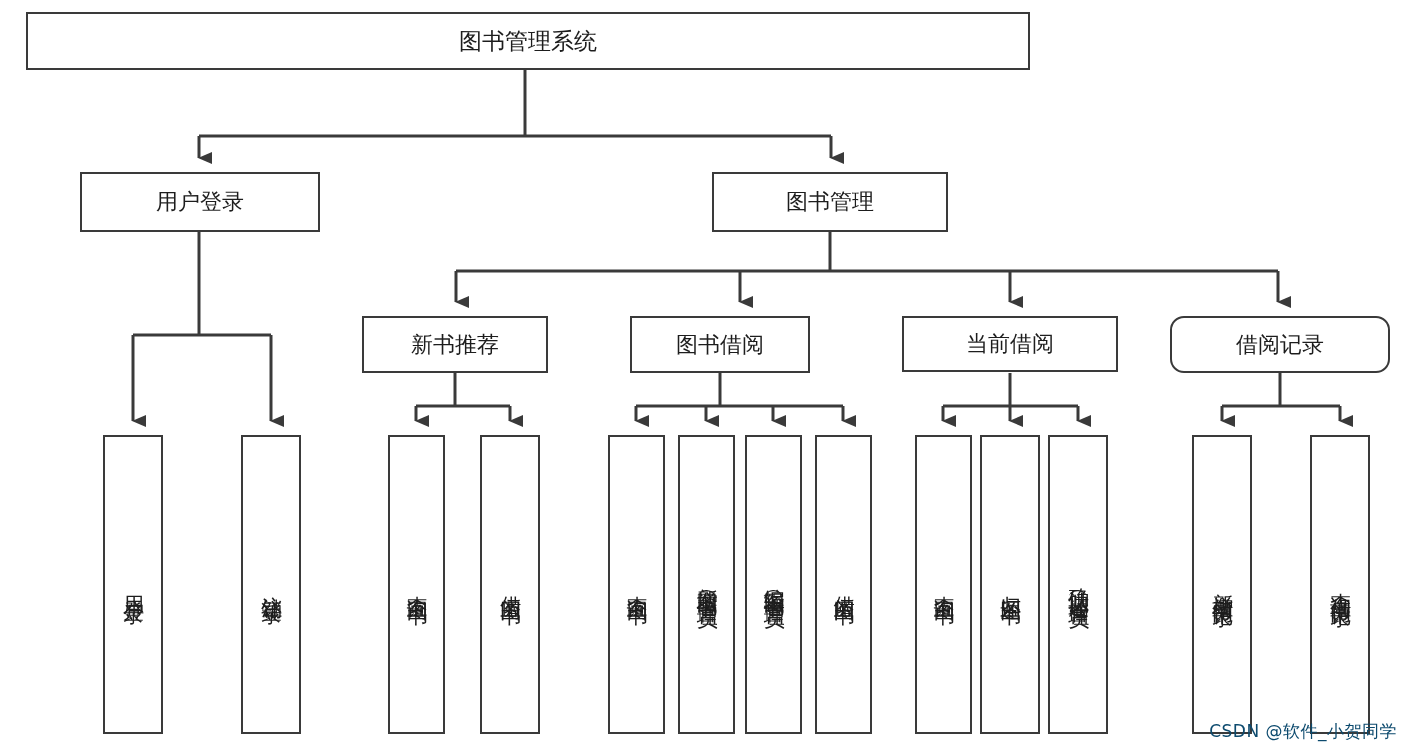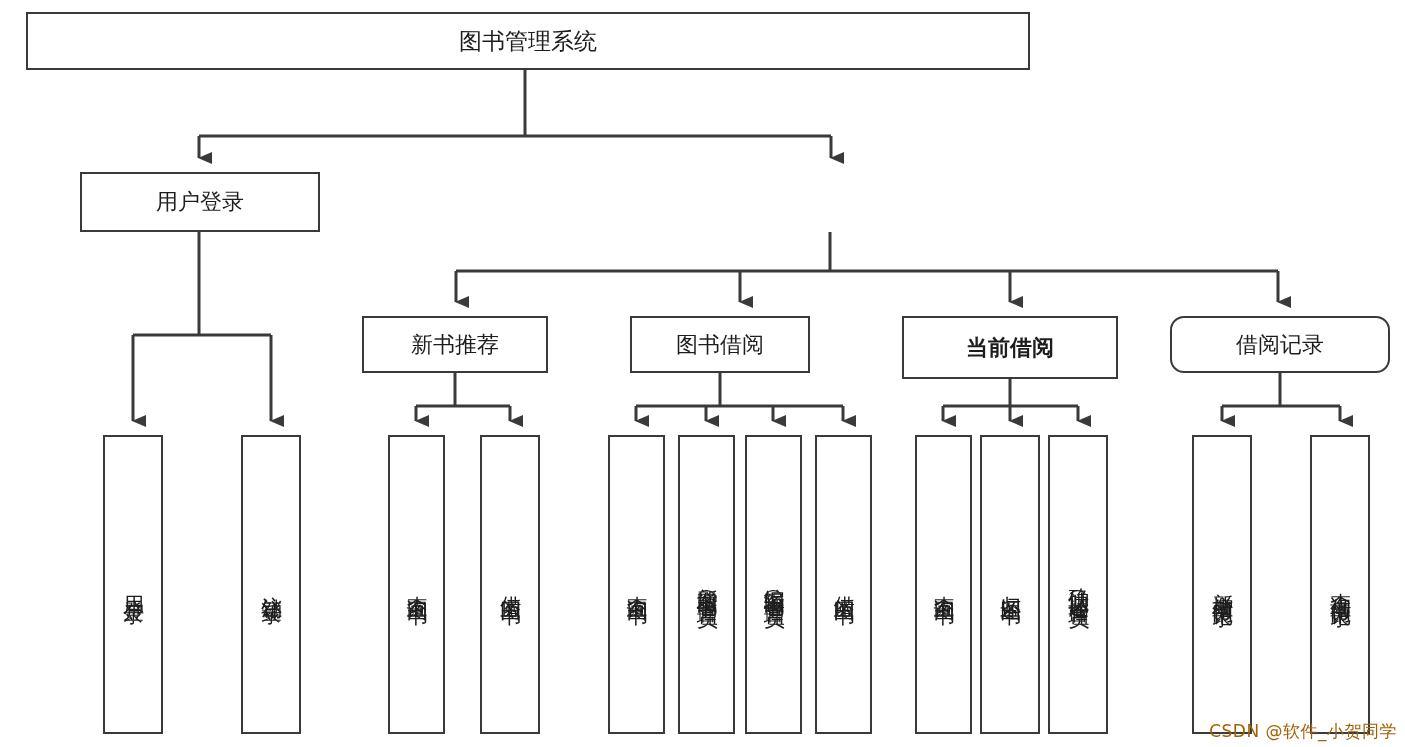--- a/index.html
+++ b/index.html
@@ -57,21 +57,21 @@
     text-orientation: upright;
     letter-spacing: 3px;
     white-space: nowrap;
     max-height: 100%;
   }
   .watermark {
     position: absolute;
     right: 8px;
     bottom: 4px;
     font-size: 17px;
-    color: #a16207;
+    color: #0c4a6e;
     z-index: 3;
     letter-spacing: 0.5px;
     user-select: none;
   }
 </style>
 </head>
 <body>
 
 <div id="diagram">
 
@@ -126,28 +126,31 @@
     </g>
   </svg>
 
   <div class="node root" style="left: 18px; top: 12px; width: 1004px; height: 58px; margin-left: 8px;">
     <span class="label">图书管理系统</span>
   </div>
 
   <div class="node level2" style="left: 80px; top: 172px; width: 240px; height: 60px;">
     <span class="label">用户登录</span>
   </div>
+  <div class="node level2" style="left: 712px; top: 172px; width: 236px; height: 60px;">
+    <span class="label">图书管理</span>
+  </div>
 
   <div class="node level2" style="left: 362px; top: 316px; width: 186px; height: 57px; justify-content: center;">
     <span class="label">新书推荐</span>
   </div>
   <div class="node level2" style="left: 630px; top: 316px; width: 180px; height: 57px;">
     <span class="label">图书借阅</span>
   </div>
-  <div class="node level2" style="left: 902px; top: 316px; width: 216px; height: 63px; font-weight: bold;">
+  <div class="node level2" style="left: 902px; top: 316px; width: 216px; height: 56px;">
     <span class="label">当前借阅</span>
   </div>
   <div class="node level2" style="left: 1170px; top: 316px; width: 220px; height: 57px; border-radius: 14px;">
     <span class="label">借阅记录</span>
   </div>
 
   <div class="node leaf" style="left: 103px; top: 435px; width: 60px; height: 299px;">
     <span class="label">用户登录</span>
   </div>
   <div class="node leaf" style="left: 241px; top: 435px; width: 60px; height: 299px;">

